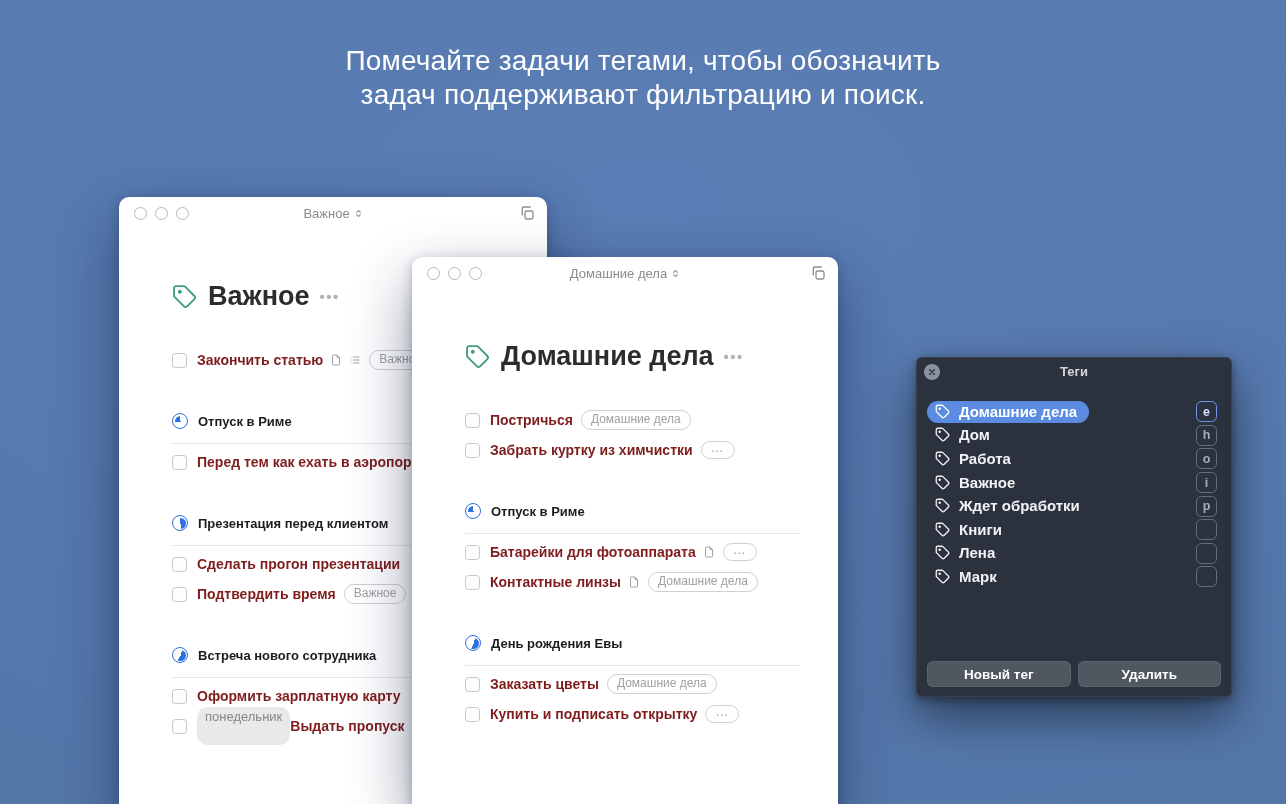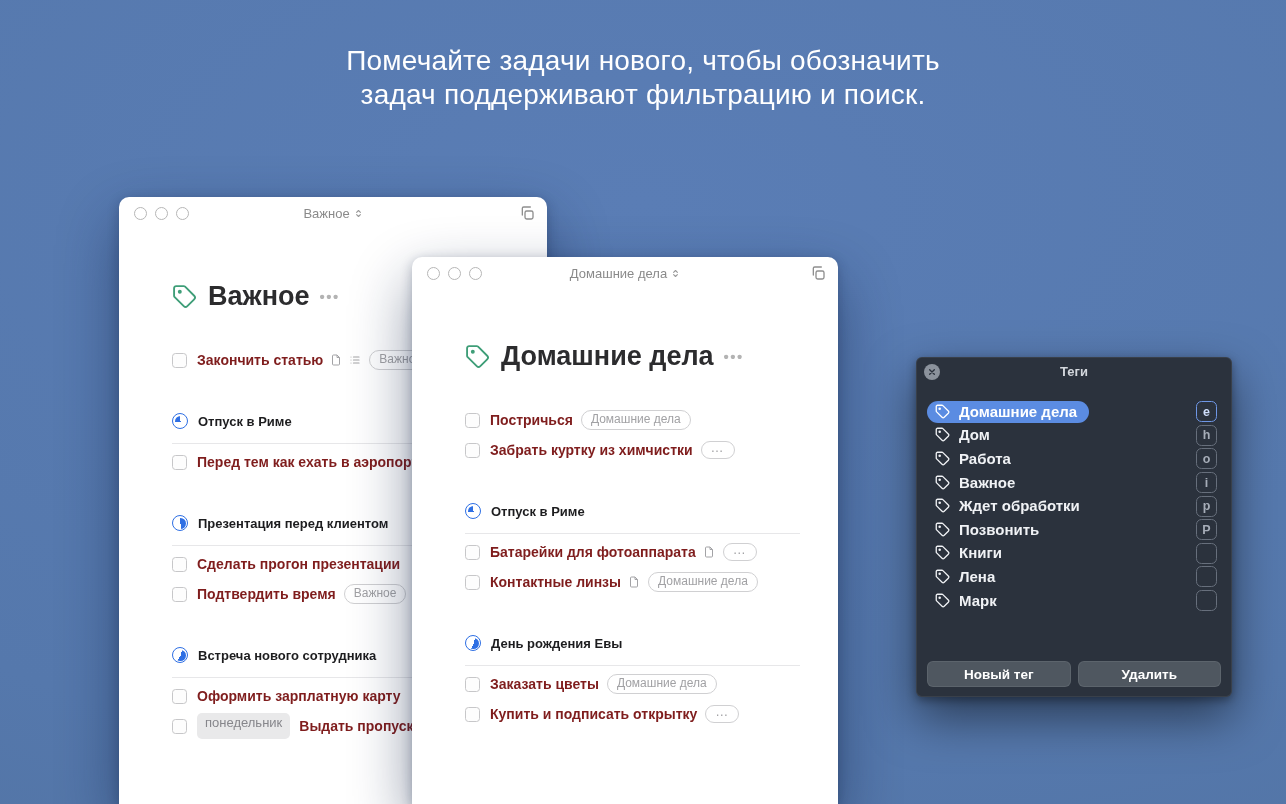--- a/index.html
+++ b/index.html
@@ -32,22 +32,22 @@
   .task-list{margin-top:29px;}
   .row{height:30px;display:flex;align-items:center;white-space:nowrap;}
   .cb{width:15px;height:15px;border:1.5px solid #c7c7c9;border-radius:3.5px;box-sizing:border-box;
     margin-right:10px;flex-shrink:0;background:#fdfdfd;}
   .t{font-size:14px;color:#7f1d1d;font-weight:bold;}
   .mini{color:#a3a3a6;margin-left:7px;flex-shrink:0;}
   .pill{margin-left:8px;padding:2px 9px 3px;border:1px solid #d0d0d2;border-radius:999px;
     font-size:12px;color:#a1a1a4;flex-shrink:0;line-height:13px;}
   .morepill{margin-left:8px;padding:0 9px 4px;border:1px solid #d0d0d2;border-radius:999px;
     font-size:13px;color:#a1a1a4;flex-shrink:0;line-height:12px;letter-spacing:1px;}
-  .datepill{background:#e9e9ea;color:#86868b;font-size:13px;padding:2px 8px 9px;border-radius:5px;
-    margin-right:9px;flex-shrink:0;}
+  .datepill{background:#e9e9ea;color:#86868b;font-size:13px;padding:2px 8px 21px;border-radius:10px;
+    flex-shrink:0;}
 
   .project{margin-top:33px;height:26px;display:flex;align-items:center;
     border-bottom:1px solid #e7e7e9;padding-bottom:9px;white-space:nowrap;}
   .project + .row{margin-top:3px;}
   .pt{font-size:13px;font-weight:700;color:#1d1d1f;}
   .pie{width:16px;height:16px;border:1.6px solid #2e6fe4;border-radius:50%;box-sizing:border-box;
     padding:1.5px;background-clip:content-box;margin-right:10px;flex-shrink:0;}
   .pie-a{background-image:conic-gradient(from 270deg,#2e6fe4 0 25%,transparent 25% 100%);}
   .pie-b{background-image:conic-gradient(#2e6fe4 0 50%,transparent 50% 100%);}
   .pie-c{background-image:conic-gradient(from 15deg,#2e6fe4 0 55%,transparent 55% 100%);}
@@ -76,21 +76,21 @@
   .panel-btn{flex:1;height:26px;background:#4f5760;border:1px solid rgba(255,255,255,.08);
     border-radius:6px;color:#ffffff;font-size:13.5px;font-weight:700;
     display:flex;align-items:center;justify-content:center;box-sizing:border-box;cursor:default;}
 </style>
 </head>
 <body>
 
 <div class="stage">
 
   <div class="hero">
-    <div>Помечайте задачи нового, чтобы обозначить</div>
+    <div>Помечайте задачи тегами, чтобы обозначить</div>
     <div>задач поддерживают фильтрацию и поиск.</div>
   </div>
 
   <div class="mac-window win-left">
     <div class="titlebar">
       <div class="traffic">
         <span class="light"></span>
         <span class="light"></span>
         <span class="light"></span>
       </div>
@@ -333,30 +333,20 @@
         <span class="tag-chip">
           <svg class="tglyph" width="15" height="15" viewBox="0 0 24 24" fill="none" stroke="currentColor" stroke-width="2.1" stroke-linecap="round" stroke-linejoin="round">
               <path d="M12.586 2.586A2 2 0 0 0 11.172 2H4a2 2 0 0 0-2 2v7.172a2 2 0 0 0 .586 1.414l8.704 8.704a2.426 2.426 0 0 0 3.42 0l6.58-6.58a2.426 2.426 0 0 0 0-3.42z"></path>
               <circle cx="7.5" cy="7.5" r="1"></circle>
             </svg>
           <span class="tag-label">Ждет обработки</span>
         </span>
         <span class="keybox">p</span>
       </div>
 
-      <div class="tag-row">
-        <span class="tag-chip">
-          <svg class="tglyph" width="15" height="15" viewBox="0 0 24 24" fill="none" stroke="currentColor" stroke-width="2.1" stroke-linecap="round" stroke-linejoin="round">
-              <path d="M12.586 2.586A2 2 0 0 0 11.172 2H4a2 2 0 0 0-2 2v7.172a2 2 0 0 0 .586 1.414l8.704 8.704a2.426 2.426 0 0 0 3.42 0l6.58-6.58a2.426 2.426 0 0 0 0-3.42z"></path>
-              <circle cx="7.5" cy="7.5" r="1"></circle>
-            </svg>
-          <span class="tag-label">Позвонить</span>
-        </span>
-        <span class="keybox">P</span>
-      </div>
 
       <div class="tag-row">
         <span class="tag-chip">
           <svg class="tglyph" width="15" height="15" viewBox="0 0 24 24" fill="none" stroke="currentColor" stroke-width="2.1" stroke-linecap="round" stroke-linejoin="round">
               <path d="M12.586 2.586A2 2 0 0 0 11.172 2H4a2 2 0 0 0-2 2v7.172a2 2 0 0 0 .586 1.414l8.704 8.704a2.426 2.426 0 0 0 3.42 0l6.58-6.58a2.426 2.426 0 0 0 0-3.42z"></path>
               <circle cx="7.5" cy="7.5" r="1"></circle>
             </svg>
           <span class="tag-label">Книги</span>
         </span>
         <span class="keybox"></span>

